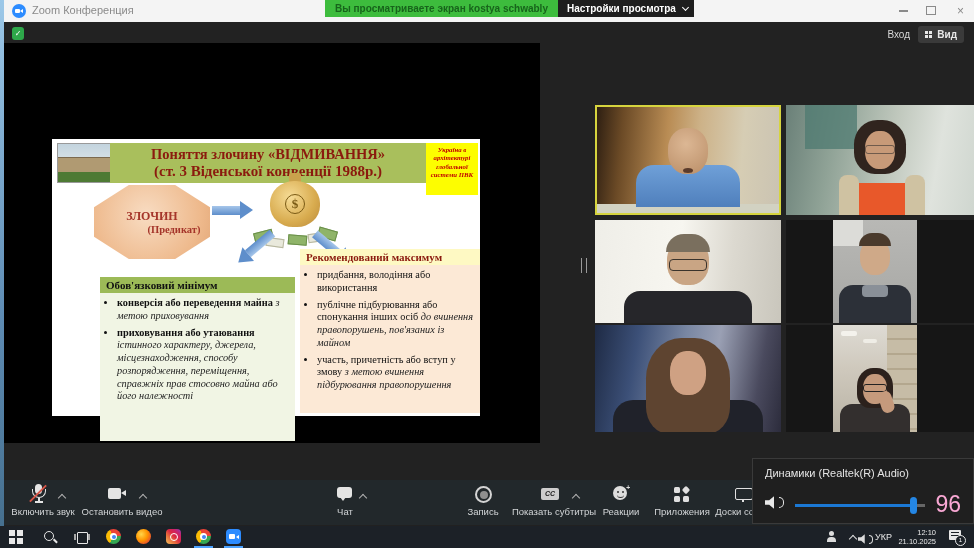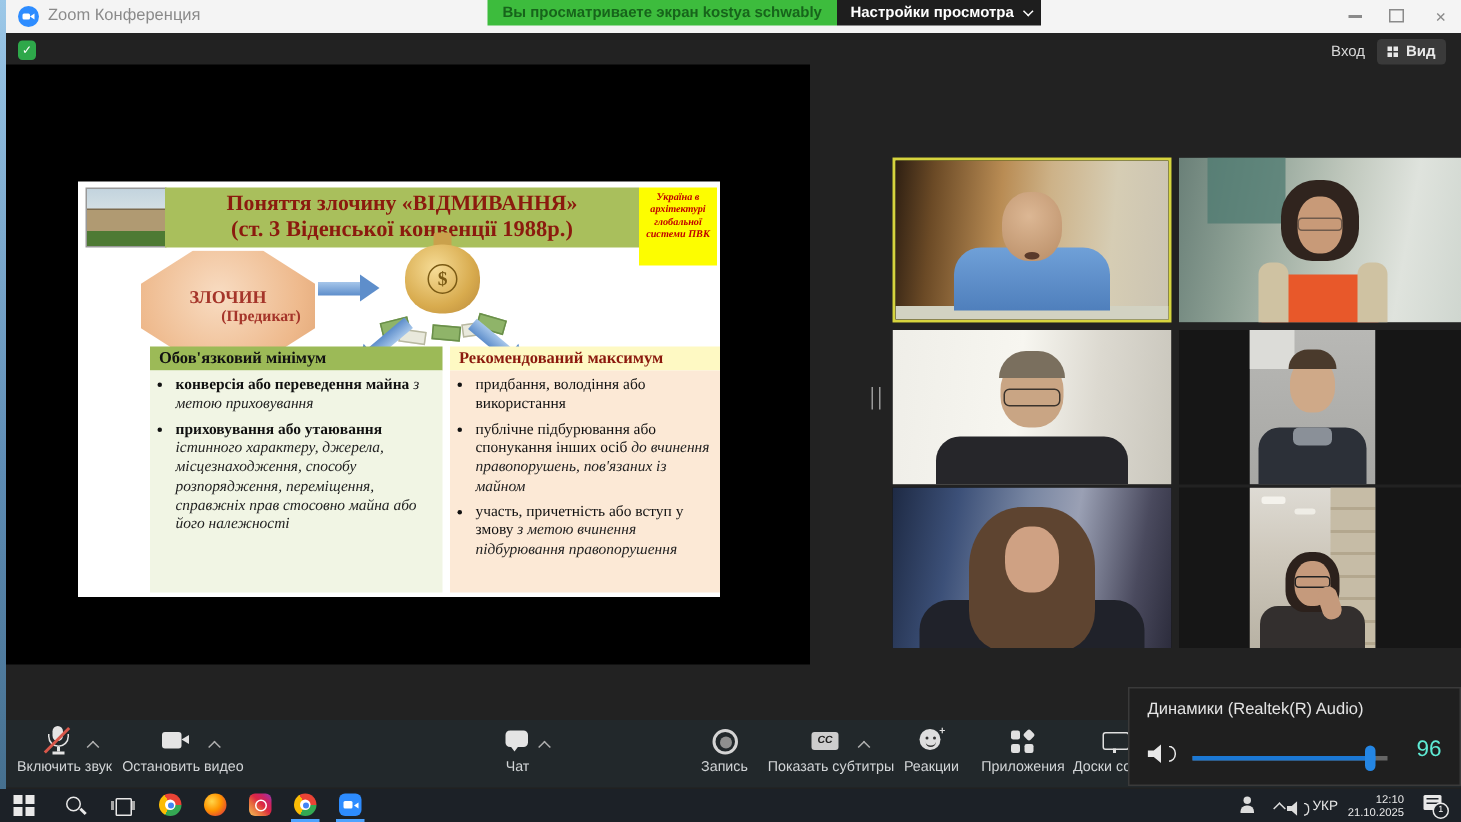--- a/index.html
+++ b/index.html
@@ -30,21 +30,21 @@
   .meeting{left:4px;top:22px;width:970px;height:503px;background:#222;}
   .shield{left:8px;top:5px;width:12px;height:13px;background:#2ea84a;border-radius:3px;color:#fff;font-size:8px;line-height:13px;text-align:center;}
   .login{right:64px;top:7px;font-size:10px;color:#d8d8d8;cursor:pointer;}
   .view-btn{right:10px;top:4px;background:#3a3a3a;border-radius:3px;padding:3px 7px;display:flex;align-items:center;gap:4px;cursor:pointer;}
   .view-btn .grid{width:8px;height:8px;display:grid;grid-template-columns:3px 3px;grid-template-rows:3px 3px;gap:1px;}
   .view-btn .grid i{background:#e8e8e8;display:block;}
   .view-btn span.lbl{font-size:10px;color:#e8e8e8;font-weight:bold;}
 
   
   .canvas{left:0;top:21px;width:536px;height:400px;background:#000;}
-  .slide{left:48px;top:78px;width:428px;height:277px;background:#fff;font-family:"Liberation Serif",serif;}
+  .slide{left:48px;top:96px;width:428px;height:277px;background:#fff;font-family:"Liberation Serif",serif;}
 
   .s-img{left:5px;top:4px;width:52px;height:38px;overflow:hidden;border:1px solid #999;}
   .s-img .sky{position:absolute;left:0;top:0;width:100%;height:45%;background:linear-gradient(#c3d4de,#d8e2e6);}
   .s-img .bld{position:absolute;left:0;top:38%;width:100%;height:40%;background:#b09a72;}
   .s-img .roof{position:absolute;left:0;top:33%;width:100%;height:6%;background:#7c6a4e;}
   .s-img .green{position:absolute;left:0;bottom:0;width:100%;height:26%;background:#4e7a34;}
 
   .s-title{left:58px;top:4px;width:316px;height:40px;background:#a9bf5c;text-align:center;color:#8b1a0e;display:flex;flex-direction:column;justify-content:center;}
   .s-title .t1{font-size:14.5px;font-weight:bold;}
   .s-title .t2{font-size:15px;font-weight:bold;}
@@ -68,21 +68,21 @@
   .billw{position:absolute;width:16px;height:7px;background:#e9e9dc;border:1px solid #b8b8a0;}
   .bag{left:218px;top:42px;width:50px;height:46px;background:radial-gradient(circle at 40% 35%,#f6dc96,#d8ab4e 60%,#b8883a);
        border-radius:48% 48% 46% 46%;display:flex;align-items:center;justify-content:center;}
   .bag-tie{left:237px;top:34px;width:12px;height:10px;background:#caa14c;border-radius:2px;}
   .bag .dollar{width:18px;height:18px;border:1.5px solid #7a5a14;border-radius:50%;line-height:18px;text-align:center;font-size:13px;font-weight:bold;color:#7a5a14;}
 
   .col{position:absolute;top:110px;height:166px;box-sizing:border-box;}
   .col-l{left:48px;width:195px;}
   .col-r{left:248px;width:180px;}
   .col .hdr{font-size:11px;font-weight:bold;padding:2px 6px;}
-  .col-l .hdr{background:#9cba57;color:#111;}
+  .col-l .hdr{background:#9cba57;color:#111;margin-top:28px;}
   .col-r .hdr{background:#fef9c3;color:#8b1a0e;}
   .col .body{height:148px;padding:2px 4px 2px 2px;box-sizing:border-box;}
   .col-l .body{background:#f1f5e4;}
   .col-r .body{background:#fce9d6;}
   .col ul{margin:2px 0 0 0;padding-left:15px;}
   .col li{font-size:10.3px;line-height:1.24;color:#111;margin-bottom:4px;}
   .seg-b{font-weight:bold;}
   .seg-i{font-style:italic;color:#222;}
 
   .sep-handle{left:577px;top:236px;width:4px;height:15px;border-left:1.5px solid #9a9a9a;border-right:1.5px solid #9a9a9a;cursor:col-resize;}
@@ -103,21 +103,21 @@
   
   .volpop{left:748px;top:436px;width:222px;height:66px;background:#1f1f1f;border:1px solid #3a3a3a;box-sizing:border-box;z-index:50;}
   .volpop .dev{left:12px;top:8px;font-size:11px;color:#e4e4e4;}
   .spk{position:absolute;display:flex;align-items:center;gap:2px;}
   .spk .bodyp{width:12px;height:13px;background:#e8e8e8;clip-path:polygon(0 33%,35% 33%,75% 2%,75% 98%,35% 67%,0 67%);}
   .spk .arc{width:4px;height:9px;border:1.5px solid #e8e8e8;border-left:none;border-radius:0 8px 8px 0;}
   .vol-spk{left:12px;top:37px;}
   .vol-track{left:42px;top:45px;width:130px;height:3px;background:#666;}
   .vol-fill{position:absolute;left:0;top:0;width:122px;height:3px;background:#1b78d4;}
   .vol-handle{position:absolute;left:115px;top:-7px;width:7px;height:17px;border-radius:3.5px;background:#2486e4;cursor:pointer;}
-  .vol-val{right:12px;top:32px;font-size:15px;color:#5eead4;}
+  .vol-val{right:12px;top:32px;font-size:23px;color:#f9a8d4;}
 
   
   .toolbar{left:0;bottom:0;width:970px;height:45px;background:#22282b;}
   .tbtn{position:absolute;top:4px;display:flex;flex-direction:column;align-items:center;cursor:pointer;}
   .tbtn .ic{position:relative;width:22px;height:20px;}
   .tbtn .lbl{font-size:9.5px;color:#d2d5d7;white-space:nowrap;margin-top:2px;}
   .lbl-green{color:#3dbc3d !important;}
   .chev-up{position:absolute;width:5px;height:5px;border-left:1.5px solid #b0b0b0;border-top:1.5px solid #b0b0b0;transform:rotate(45deg);top:11px;cursor:pointer;}
   .ic i{position:absolute;display:block;}
   

